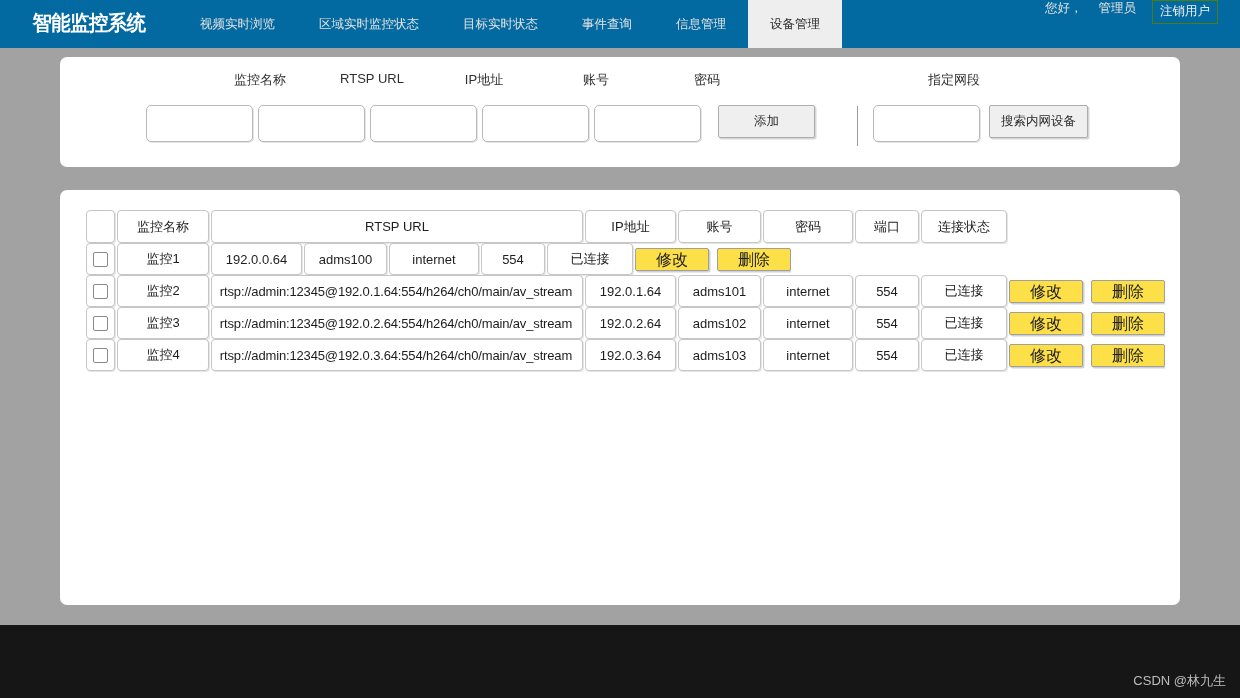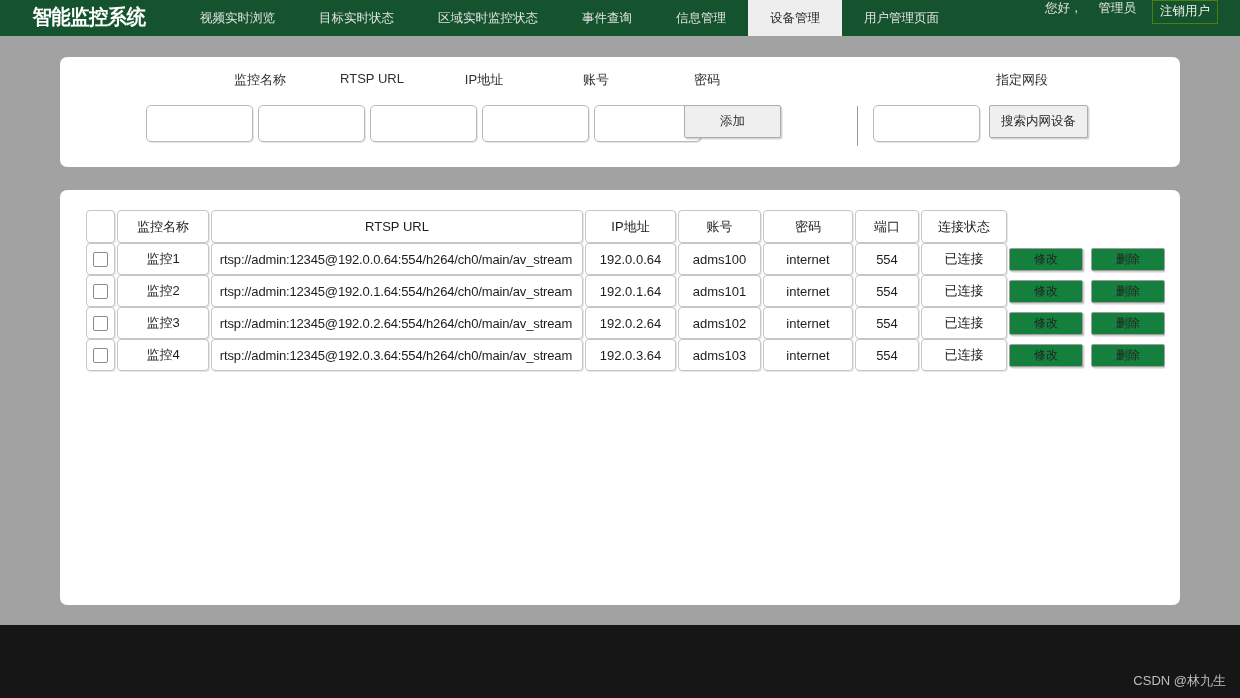--- a/index.html
+++ b/index.html
@@ -20,22 +20,22 @@
   }
   .dark-footer {
     position: absolute; left: 0; top: 625px;
     width: 1240px; height: 73px;
     background: #161616;
   }
 
   
   .navbar {
     position: absolute; left: 0; top: 0;
-    width: 1240px; height: 36px;
-    background: #14532d;
+    width: 1240px; height: 48px;
+    background: #0369a1;
     display: flex; align-items: stretch;
   }
   .brand {
     width: 178px;
     display: flex; align-items: center; justify-content: center;
     color: #ffffff;
     font-size: 21px;
     font-weight: bold;
     letter-spacing: -0.5px;
     font-family: "DejaVu Sans", sans-serif;
@@ -164,24 +164,24 @@
   }
   .chk {
     width: 15px; height: 15px;
     border: 1px solid #8a8a8a;
     border-radius: 2px;
     background: #fff;
     cursor: pointer;
   }
   .opbtn {
     width: 74px; height: 23px;
-    background: #15803d;
+    background: #fde047;
     border: 1px solid #9f9f9f;
     border-radius: 2px;
-    font-size: 12px;
+    font-size: 16px;
     color: #222;
     cursor: pointer;
     box-shadow: 1.5px 1.5px 0 rgba(0,0,0,0.18);
     font-family: inherit;
   }
 
   .watermark {
     position: absolute;
     right: 14px; bottom: 8px;
     color: #bdbdbd;
@@ -194,52 +194,51 @@
 
 <div id="root">
 
   <div class="page-bg"></div>
   <div class="dark-footer"></div>
 
   <div class="navbar">
     <div class="brand">智能监控系统</div>
     <div class="nav-items">
       <div class="nav-item">视频实时浏览</div>
+      <div class="nav-item">区域实时监控状态</div>
       <div class="nav-item">目标实时状态</div>
-      <div class="nav-item">区域实时监控状态</div>
       <div class="nav-item">事件查询</div>
       <div class="nav-item">信息管理</div>
       <div class="nav-item active">设备管理</div>
-      <div class="nav-item">用户管理页面</div>
     </div>
     <div class="nav-right">
       <span class="nav-greet">您好，</span>
       <span class="nav-user">管理员</span>
       <button class="logout-btn">注销用户</button>
     </div>
   </div>
 
   <div class="card" id="form-card">
 
     <div class="form-labels">
       <div class="form-label" style="left:140px; width:120px;">监控名称</div>
       <div class="form-label" style="left:252px; width:120px;">RTSP URL</div>
       <div class="form-label" style="left:364px; width:120px;">IP地址</div>
       <div class="form-label" style="left:476px; width:120px;">账号</div>
       <div class="form-label" style="left:587px; width:120px;">密码</div>
-      <div class="form-label" style="left:842px; width:240px;">指定网段</div>
+      <div class="form-label" style="left:774px; width:240px;">指定网段</div>
     </div>
 
     <div class="form-row">
       <input class="finput" style="left: 86px; width: 107px;" placeholder="">
       <input class="finput" style="left: 198px; width: 107px;" placeholder="">
       <input class="finput" style="left: 310px; width: 107px;" placeholder="">
       <input class="finput" style="left: 422px; width: 107px;" placeholder="">
       <input class="finput" style="left: 534px; width: 107px;" placeholder="">
-      <button class="fbtn" style="left:624px; width:97px;">添加</button>
+      <button class="fbtn" style="left:658px; width:97px;">添加</button>
 
       <div class="divider-v" style="left:797px; top:1px; height:40px;"></div>
 
       <input class="finput" style="left: 813px; width: 107px;" placeholder="">
       <button class="fbtn" style="left:929px; width:99px;">搜索内网设备</button>
     </div>
   </div>
 
   <div class="card" id="table-card">
 
@@ -254,23 +253,20 @@
         <div class="tcell c-pass">密码</div>
         <div class="tcell c-port">端口</div>
         <div class="tcell c-stat">连接状态</div>
       </div>
 
       <div class="trow">
         <div class="tcell c-check">
           <span class="chk"></span>
         </div>
         <div class="tcell c-name">监控1</div>
-        <div class="tcell c-url">
-            <span class="url-text">rtsp://admin:12345@192.0.0.64:554/h264/ch0/main/av_stream</span>
-          </div>
         <div class="tcell c-ip">192.0.0.64</div>
         <div class="tcell c-acct">adms100</div>
         <div class="tcell c-pass">internet</div>
         <div class="tcell c-port">554</div>
         <div class="tcell c-stat">已连接</div>
         <div class="tcell c-ops cells">
           <button class="opbtn">修改</button>
           <button class="opbtn">删除</button>
         </div>
       </div>

